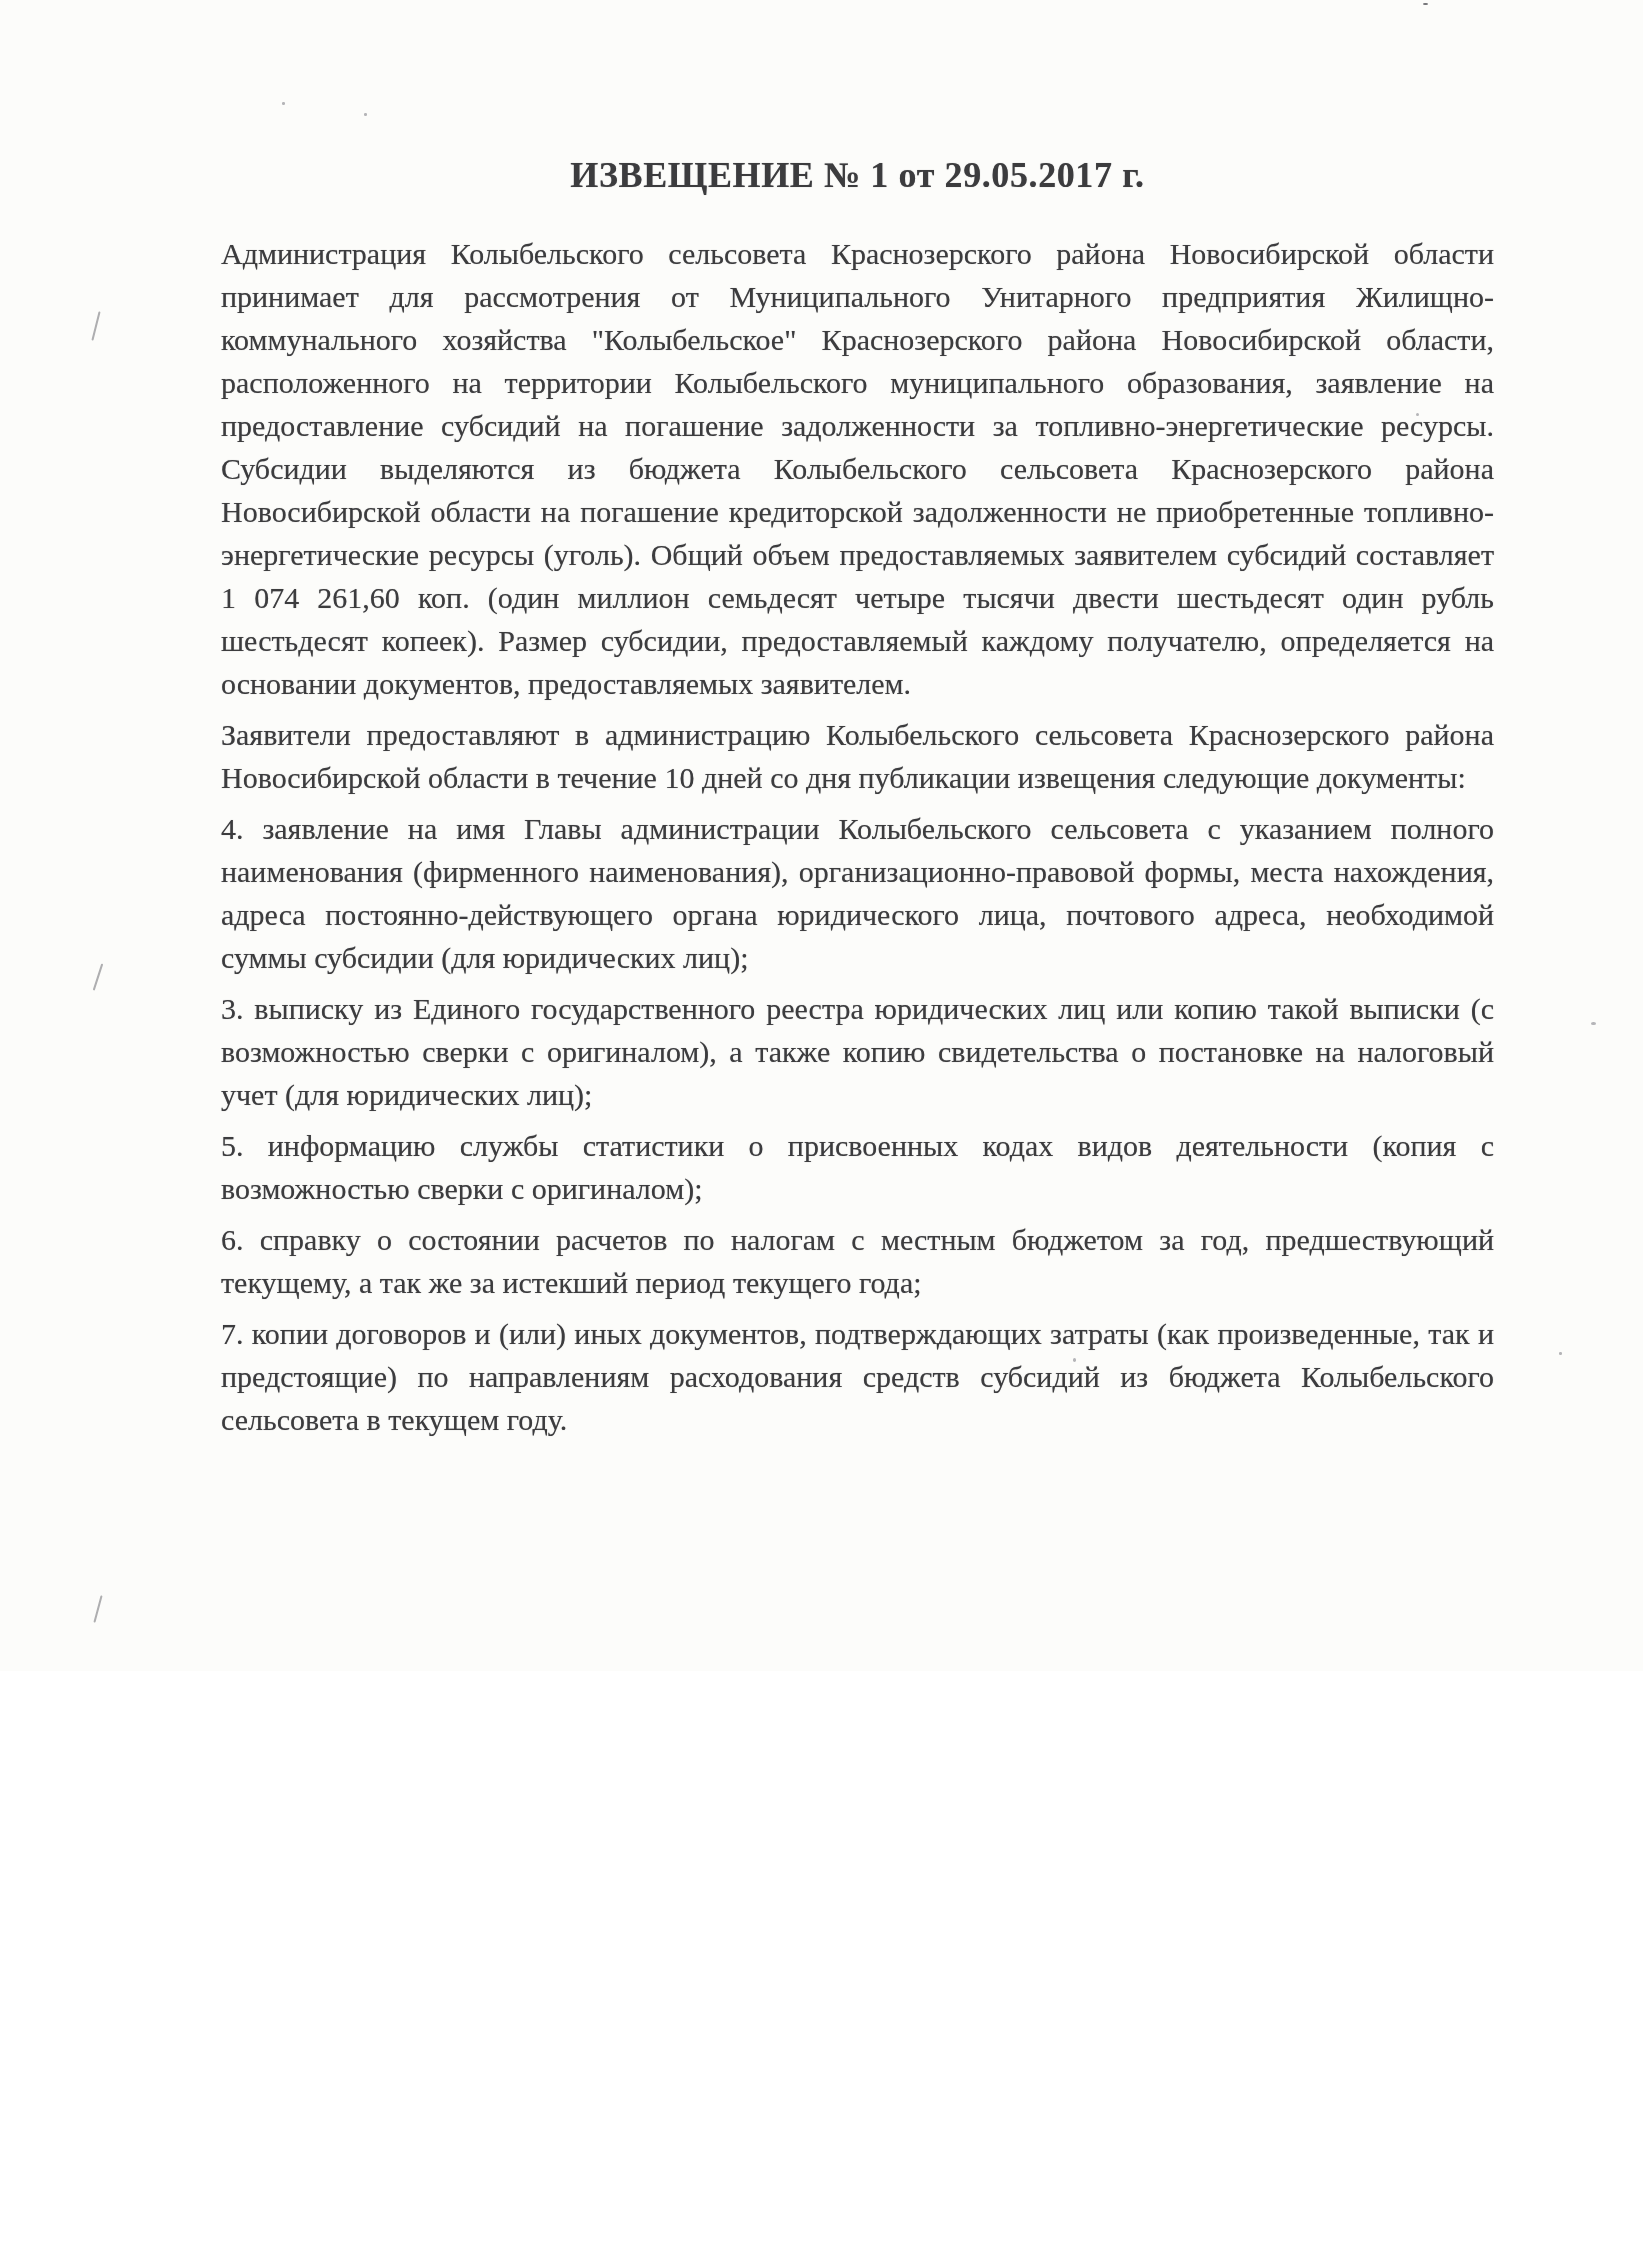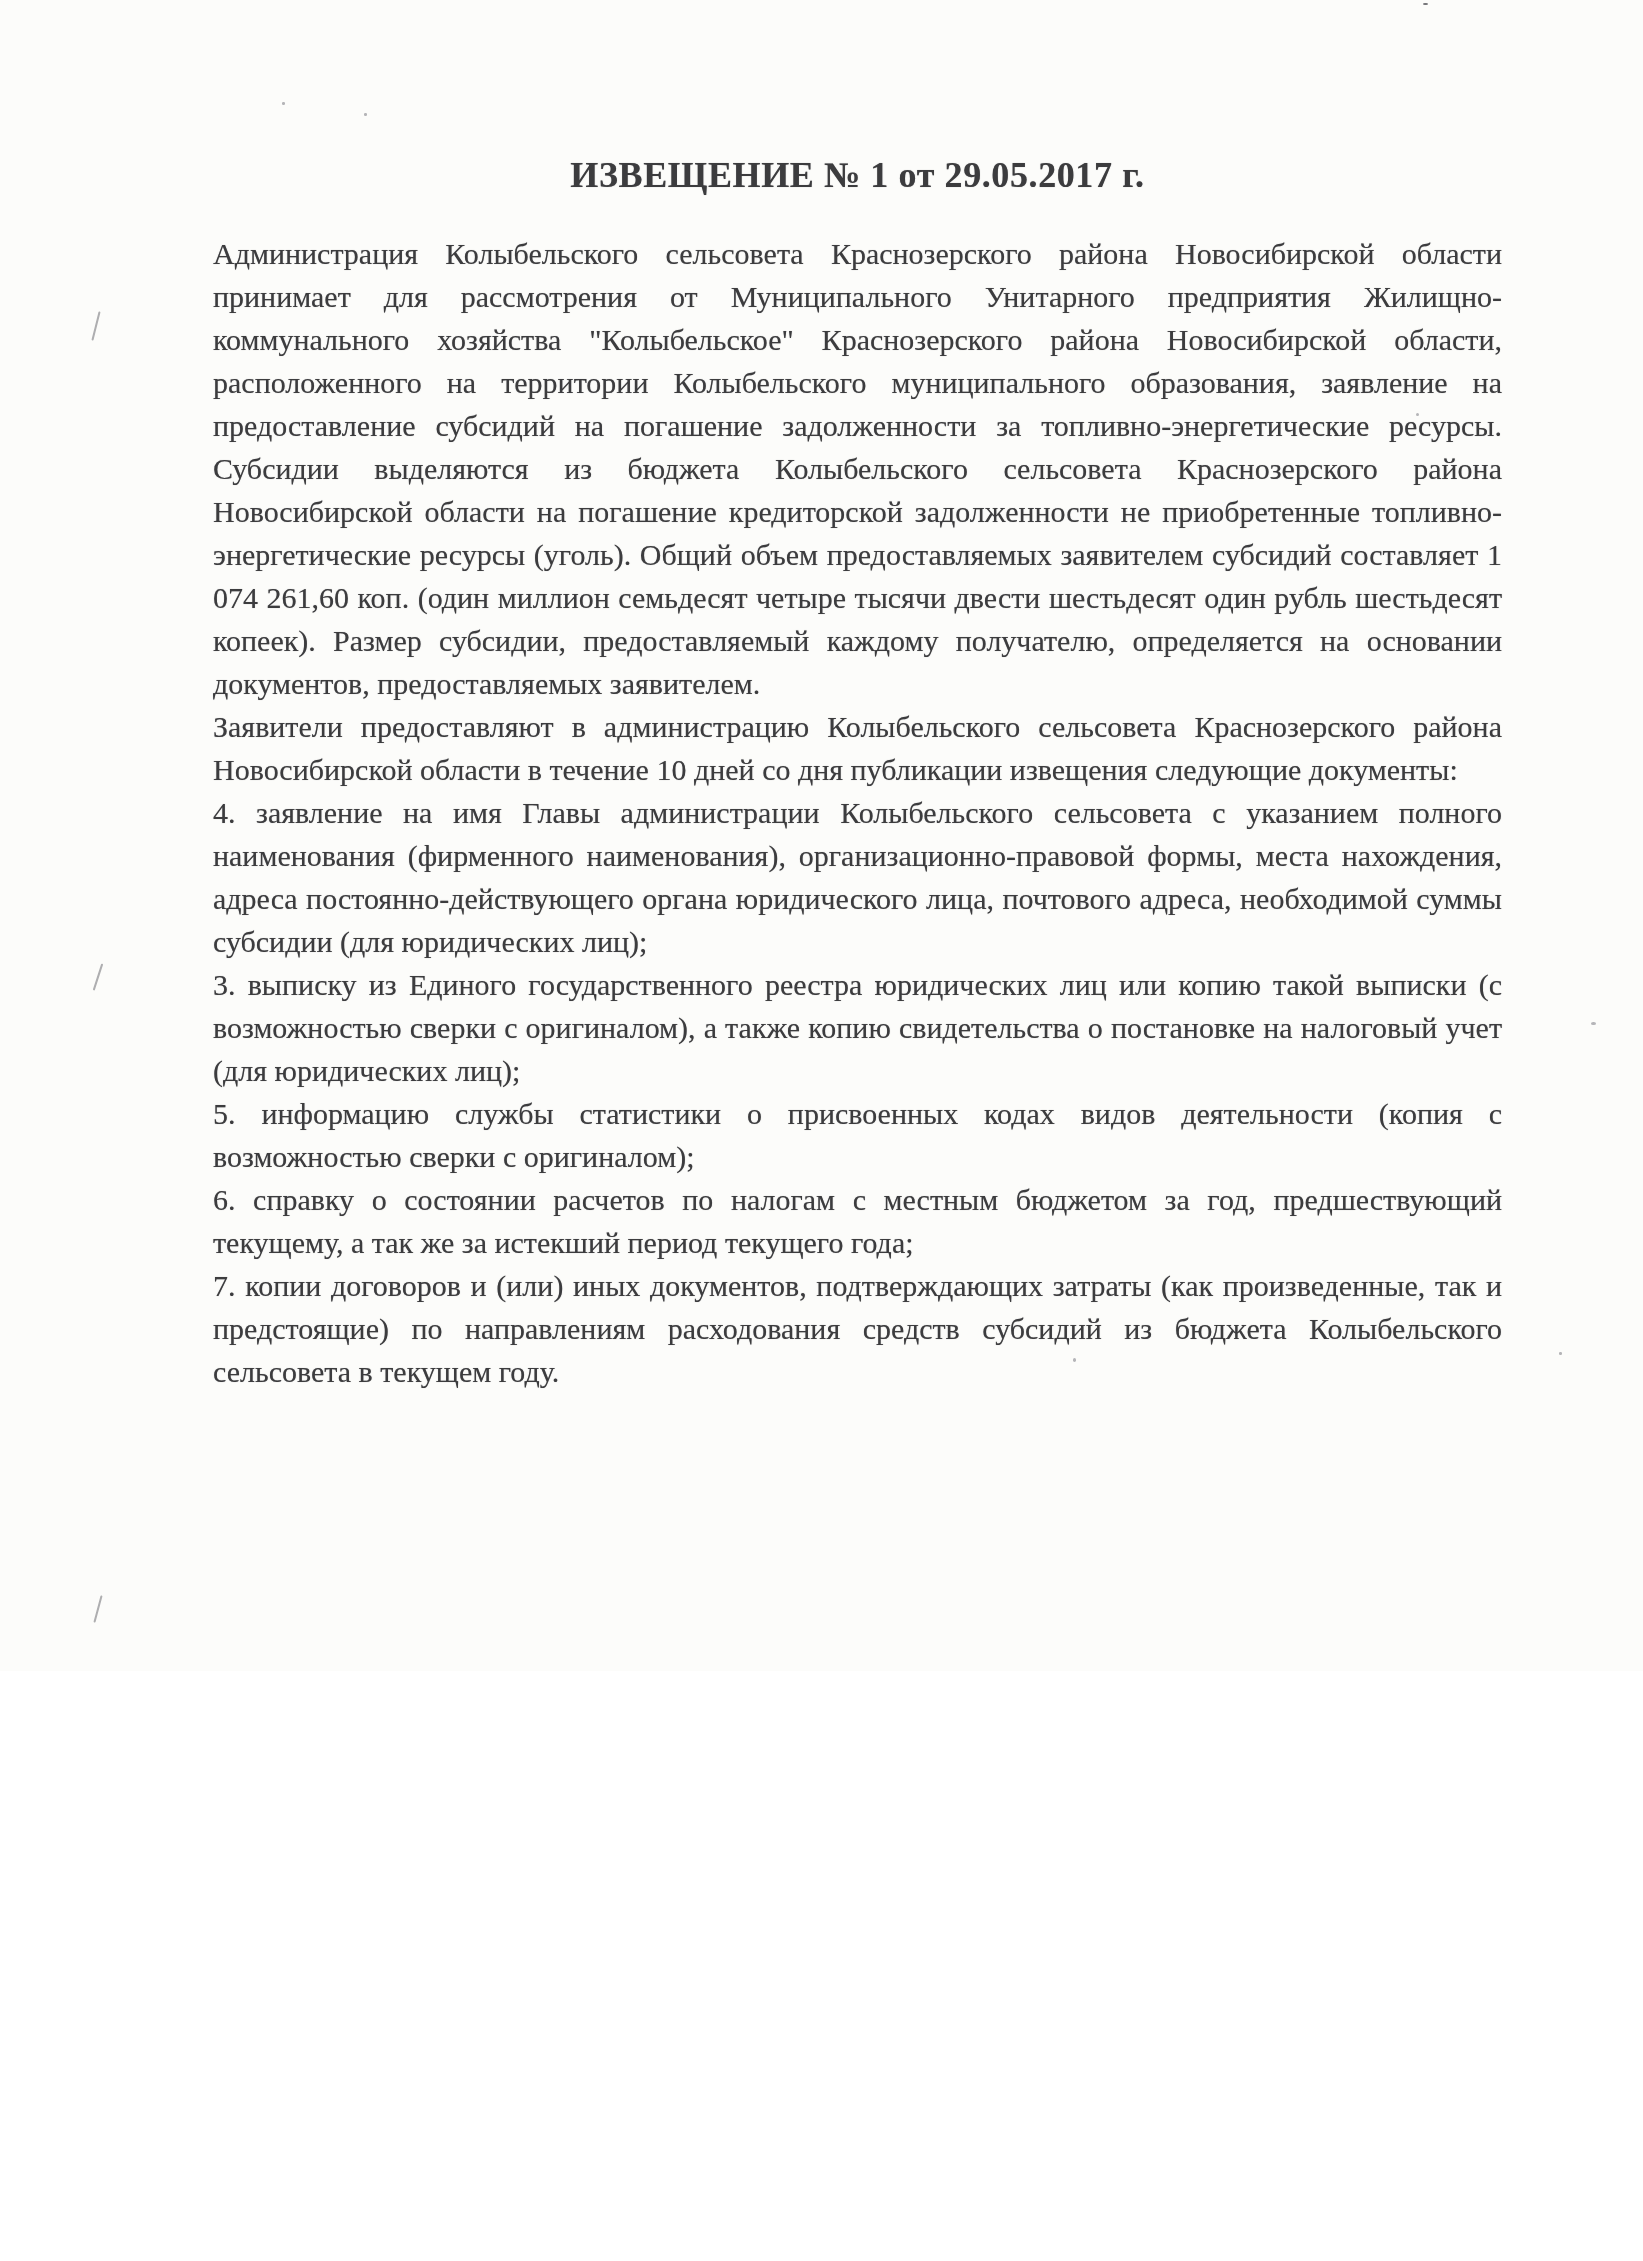--- a/index.html
+++ b/index.html
@@ -24,21 +24,21 @@
   }
   .doc-title {
     text-align: center;
     font-size: 36px;
     line-height: 41px;
     letter-spacing: 0.6px;
     margin: 0 0 36px 0;
     white-space: nowrap;
   }
   .body-text p {
-    margin: 0;
+    margin: 8px;
     text-align: justify;
     hyphens: none;
   }
   
   .sig-block {
     position: absolute;
     left: 213px;
     top: 1823px;
     font-size: 30px;
     line-height: 44px;

